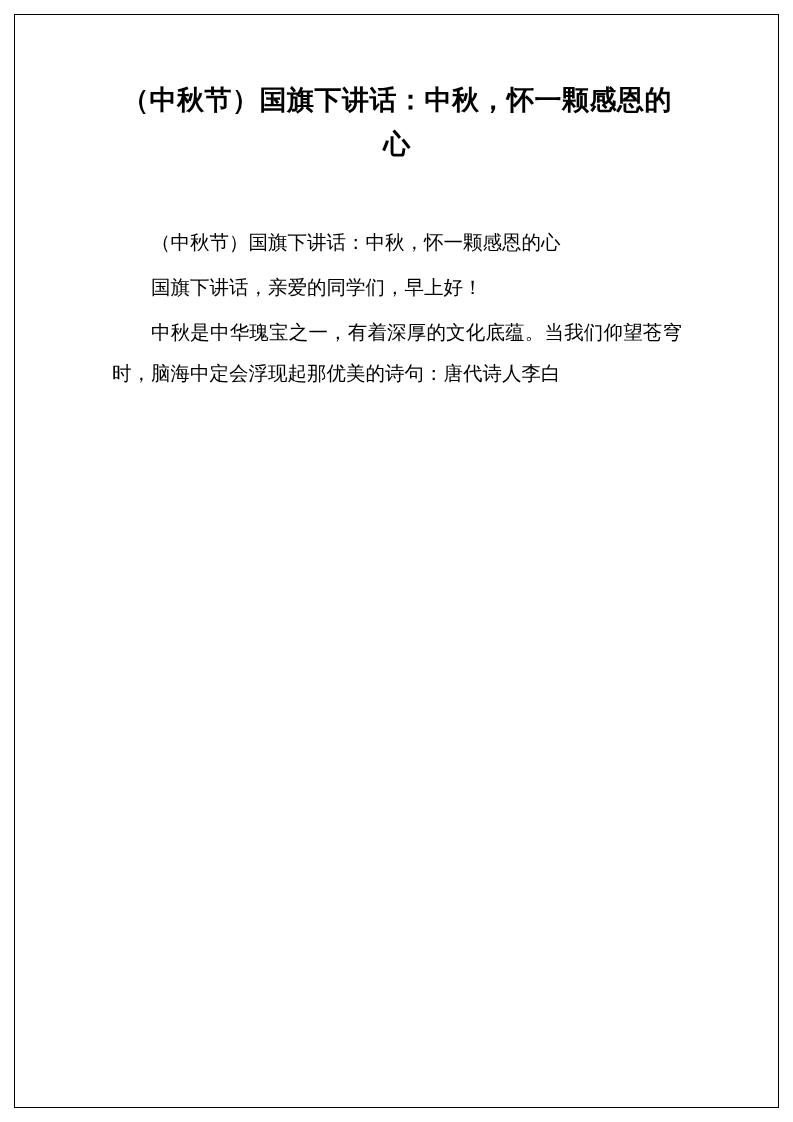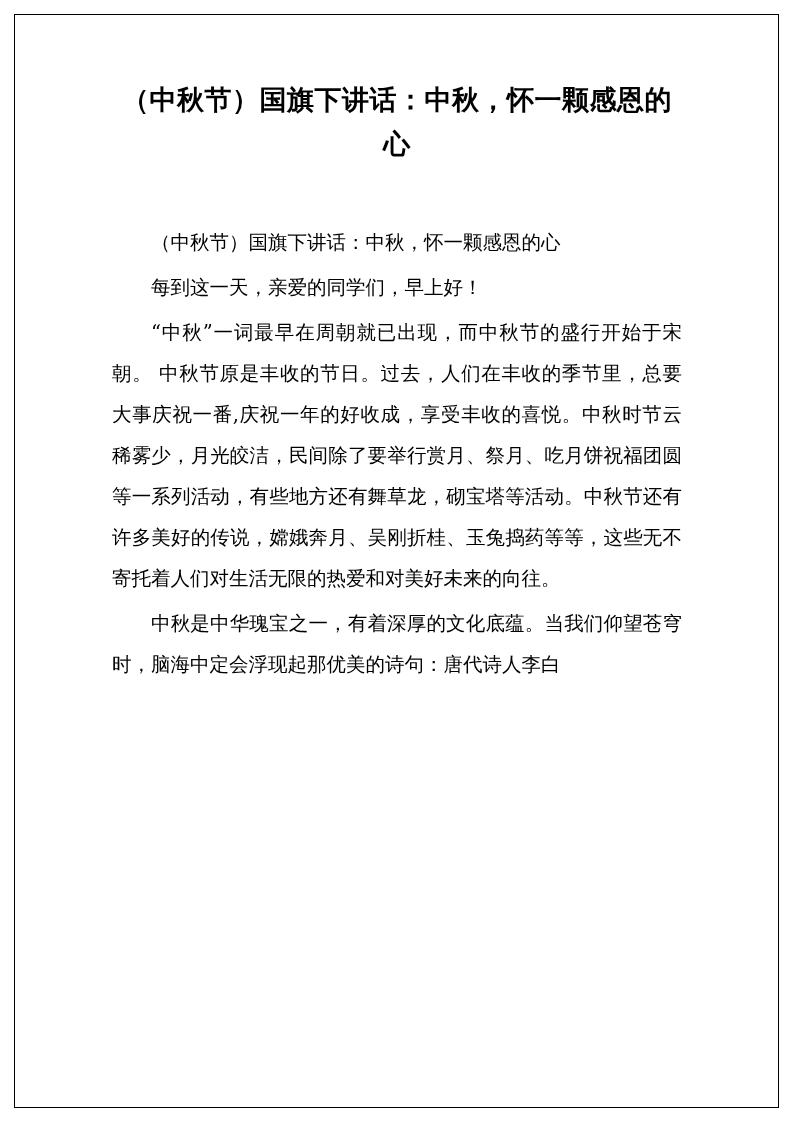--- a/index.html
+++ b/index.html
@@ -61,18 +61,17 @@
 <body>
 
 <div class="page">
   <div class="page-border"></div>
 
   <div class="content">
     <h1 class="doc-title">（中秋节）国旗下讲话：中秋，怀一颗感恩的心</h1>
 
     <div class="body-block">
       <p class="para">（中秋节）国旗下讲话：中秋，怀一颗感恩的心</p>
-      <p class="para">每到这一天，亲爱的同学们，早上好！</p>
-      <p class="para">“中秋”一词最早在周朝就已出现，而中秋节的盛行开始于宋朝。 中秋节原是丰收的节日。过去，人们在丰收的季节里，总要大事庆祝一番,庆祝一年的好收成，享受丰收的喜悦。中秋时节云稀雾少，月光皎洁，民间除了要举行赏月、祭月、吃月饼祝福团圆等一系列活动，有些地方还有舞草龙，砌宝塔等活动。中秋节还有许多美好的传说，嫦娥奔月、吴刚折桂、玉兔捣药等等，这些无不寄托着人们对生活无限的热爱和对美好未来的向往。</p>
+      <p class="para">国旗下讲话，亲爱的同学们，早上好！</p>
       <p class="para">中秋是中华瑰宝之一，有着深厚的文化底蕴。当我们仰望苍穹时，脑海中定会浮现起那优美的诗句：唐代诗人李白</p>
     </div>
   </div>
 </div>
 
 </body></html>

